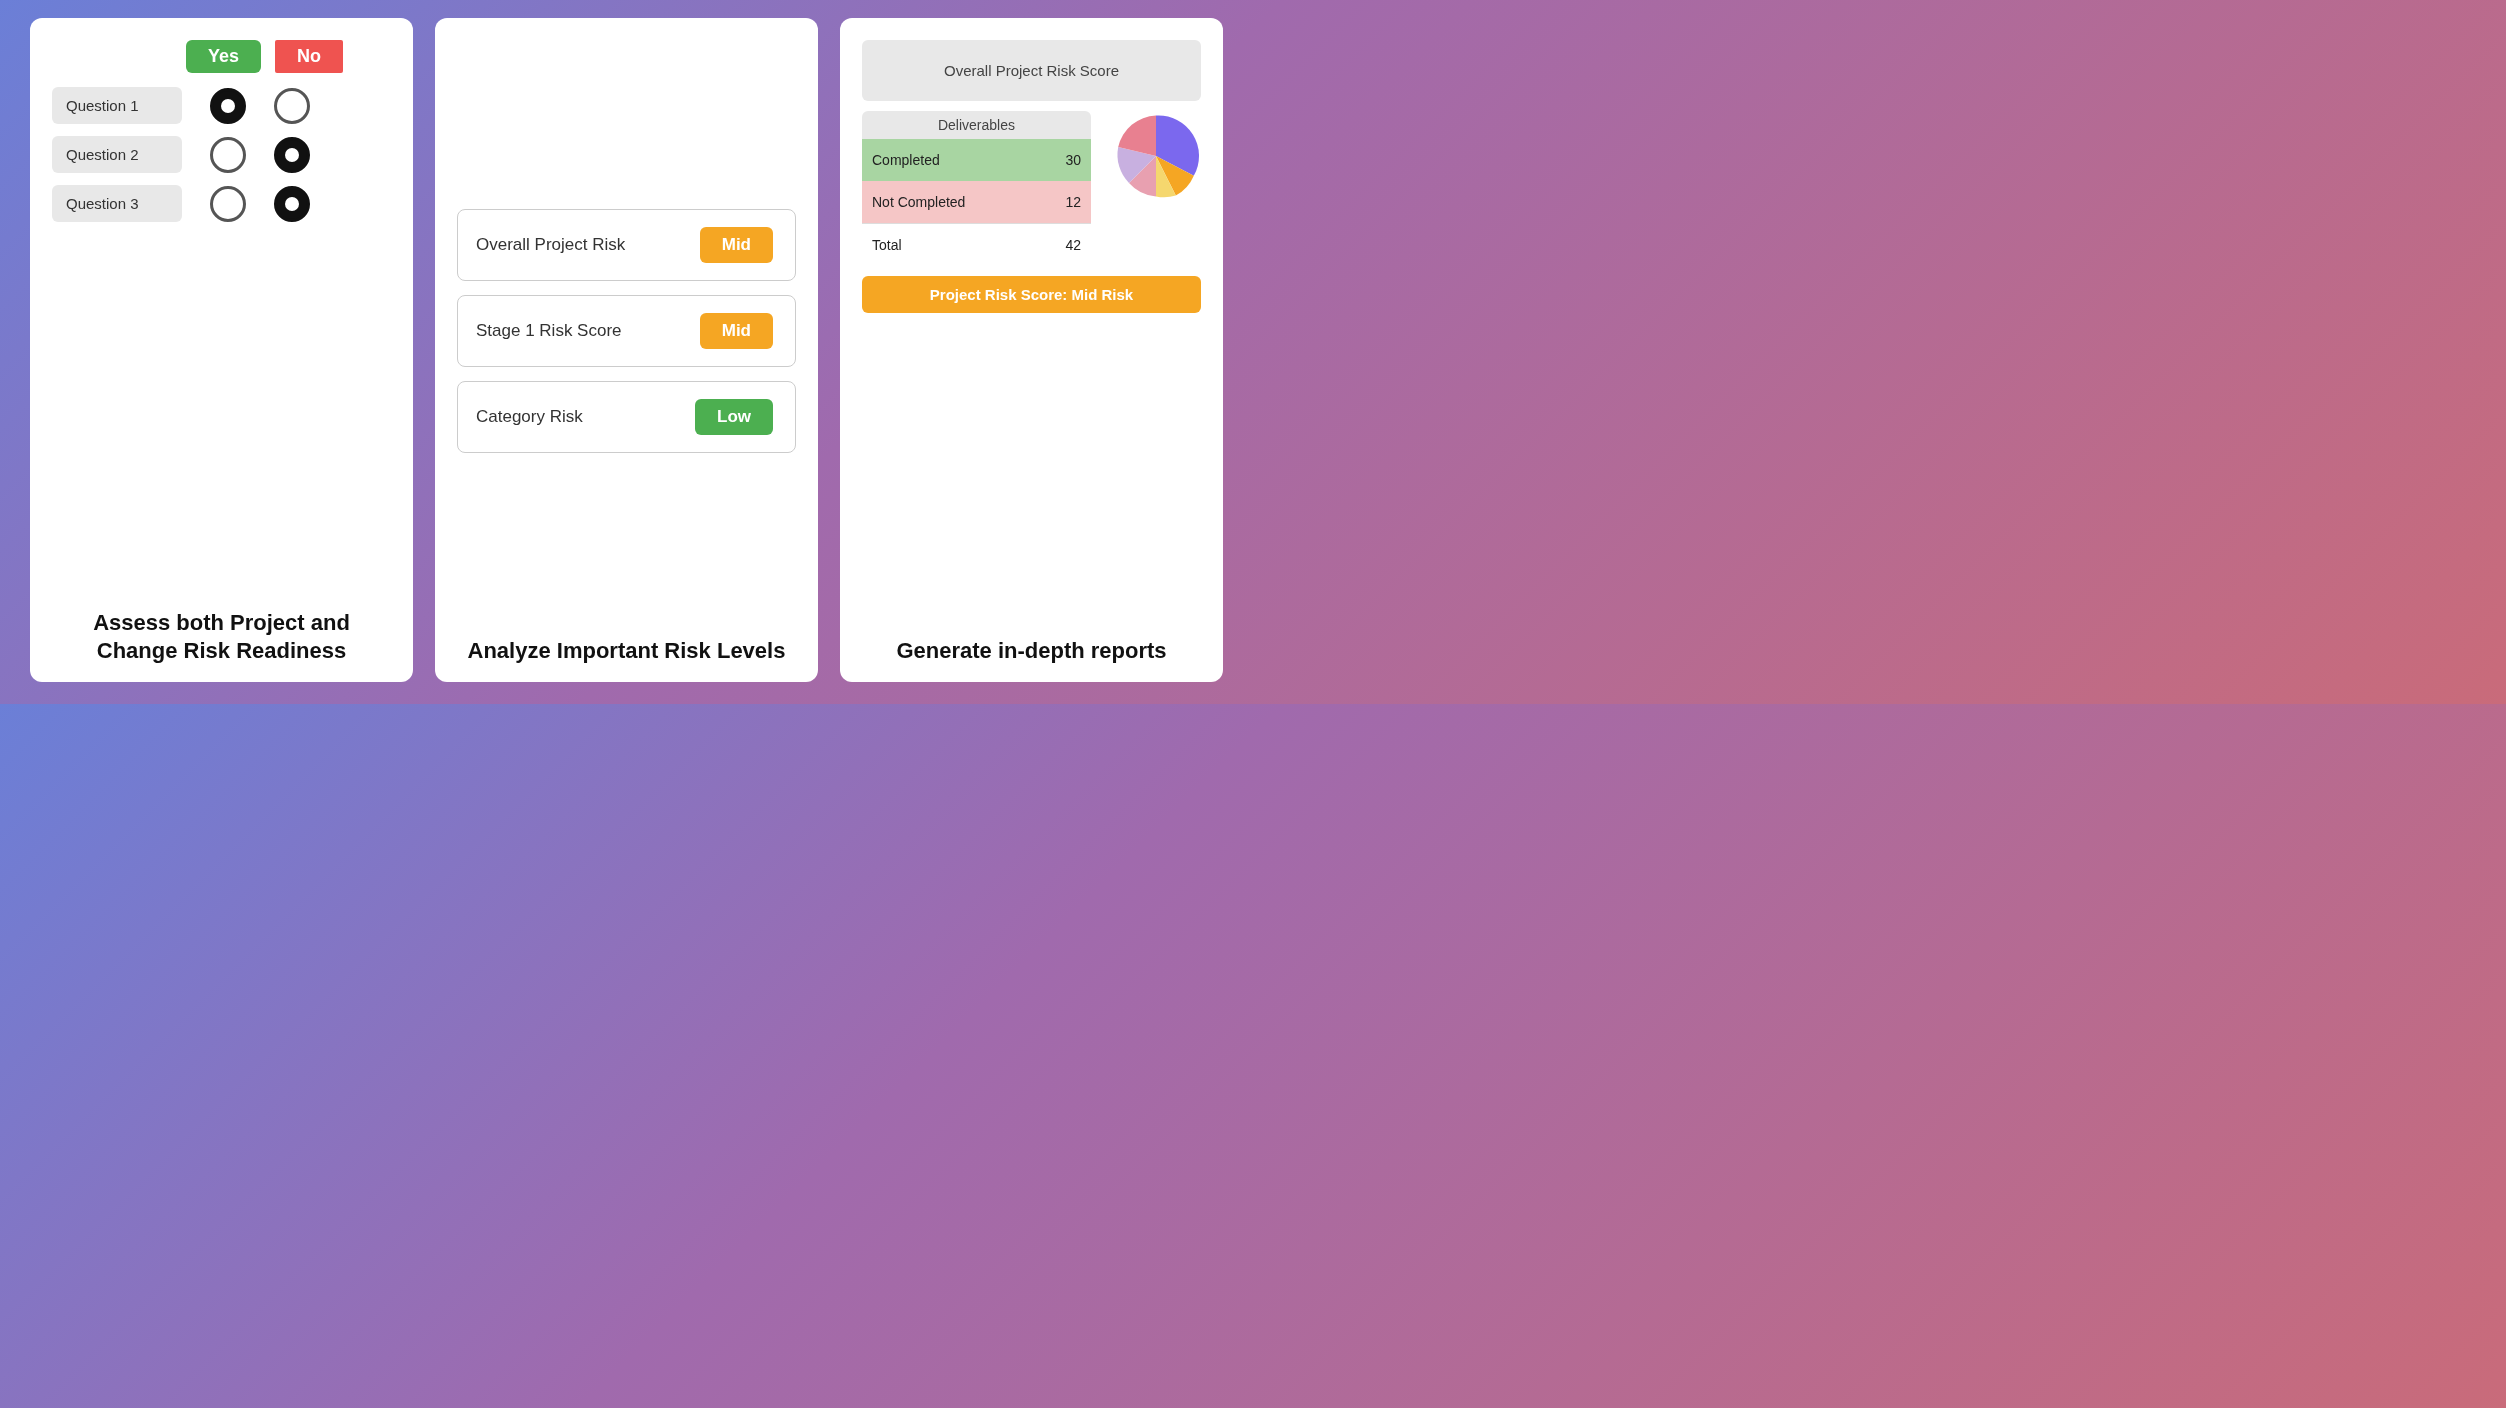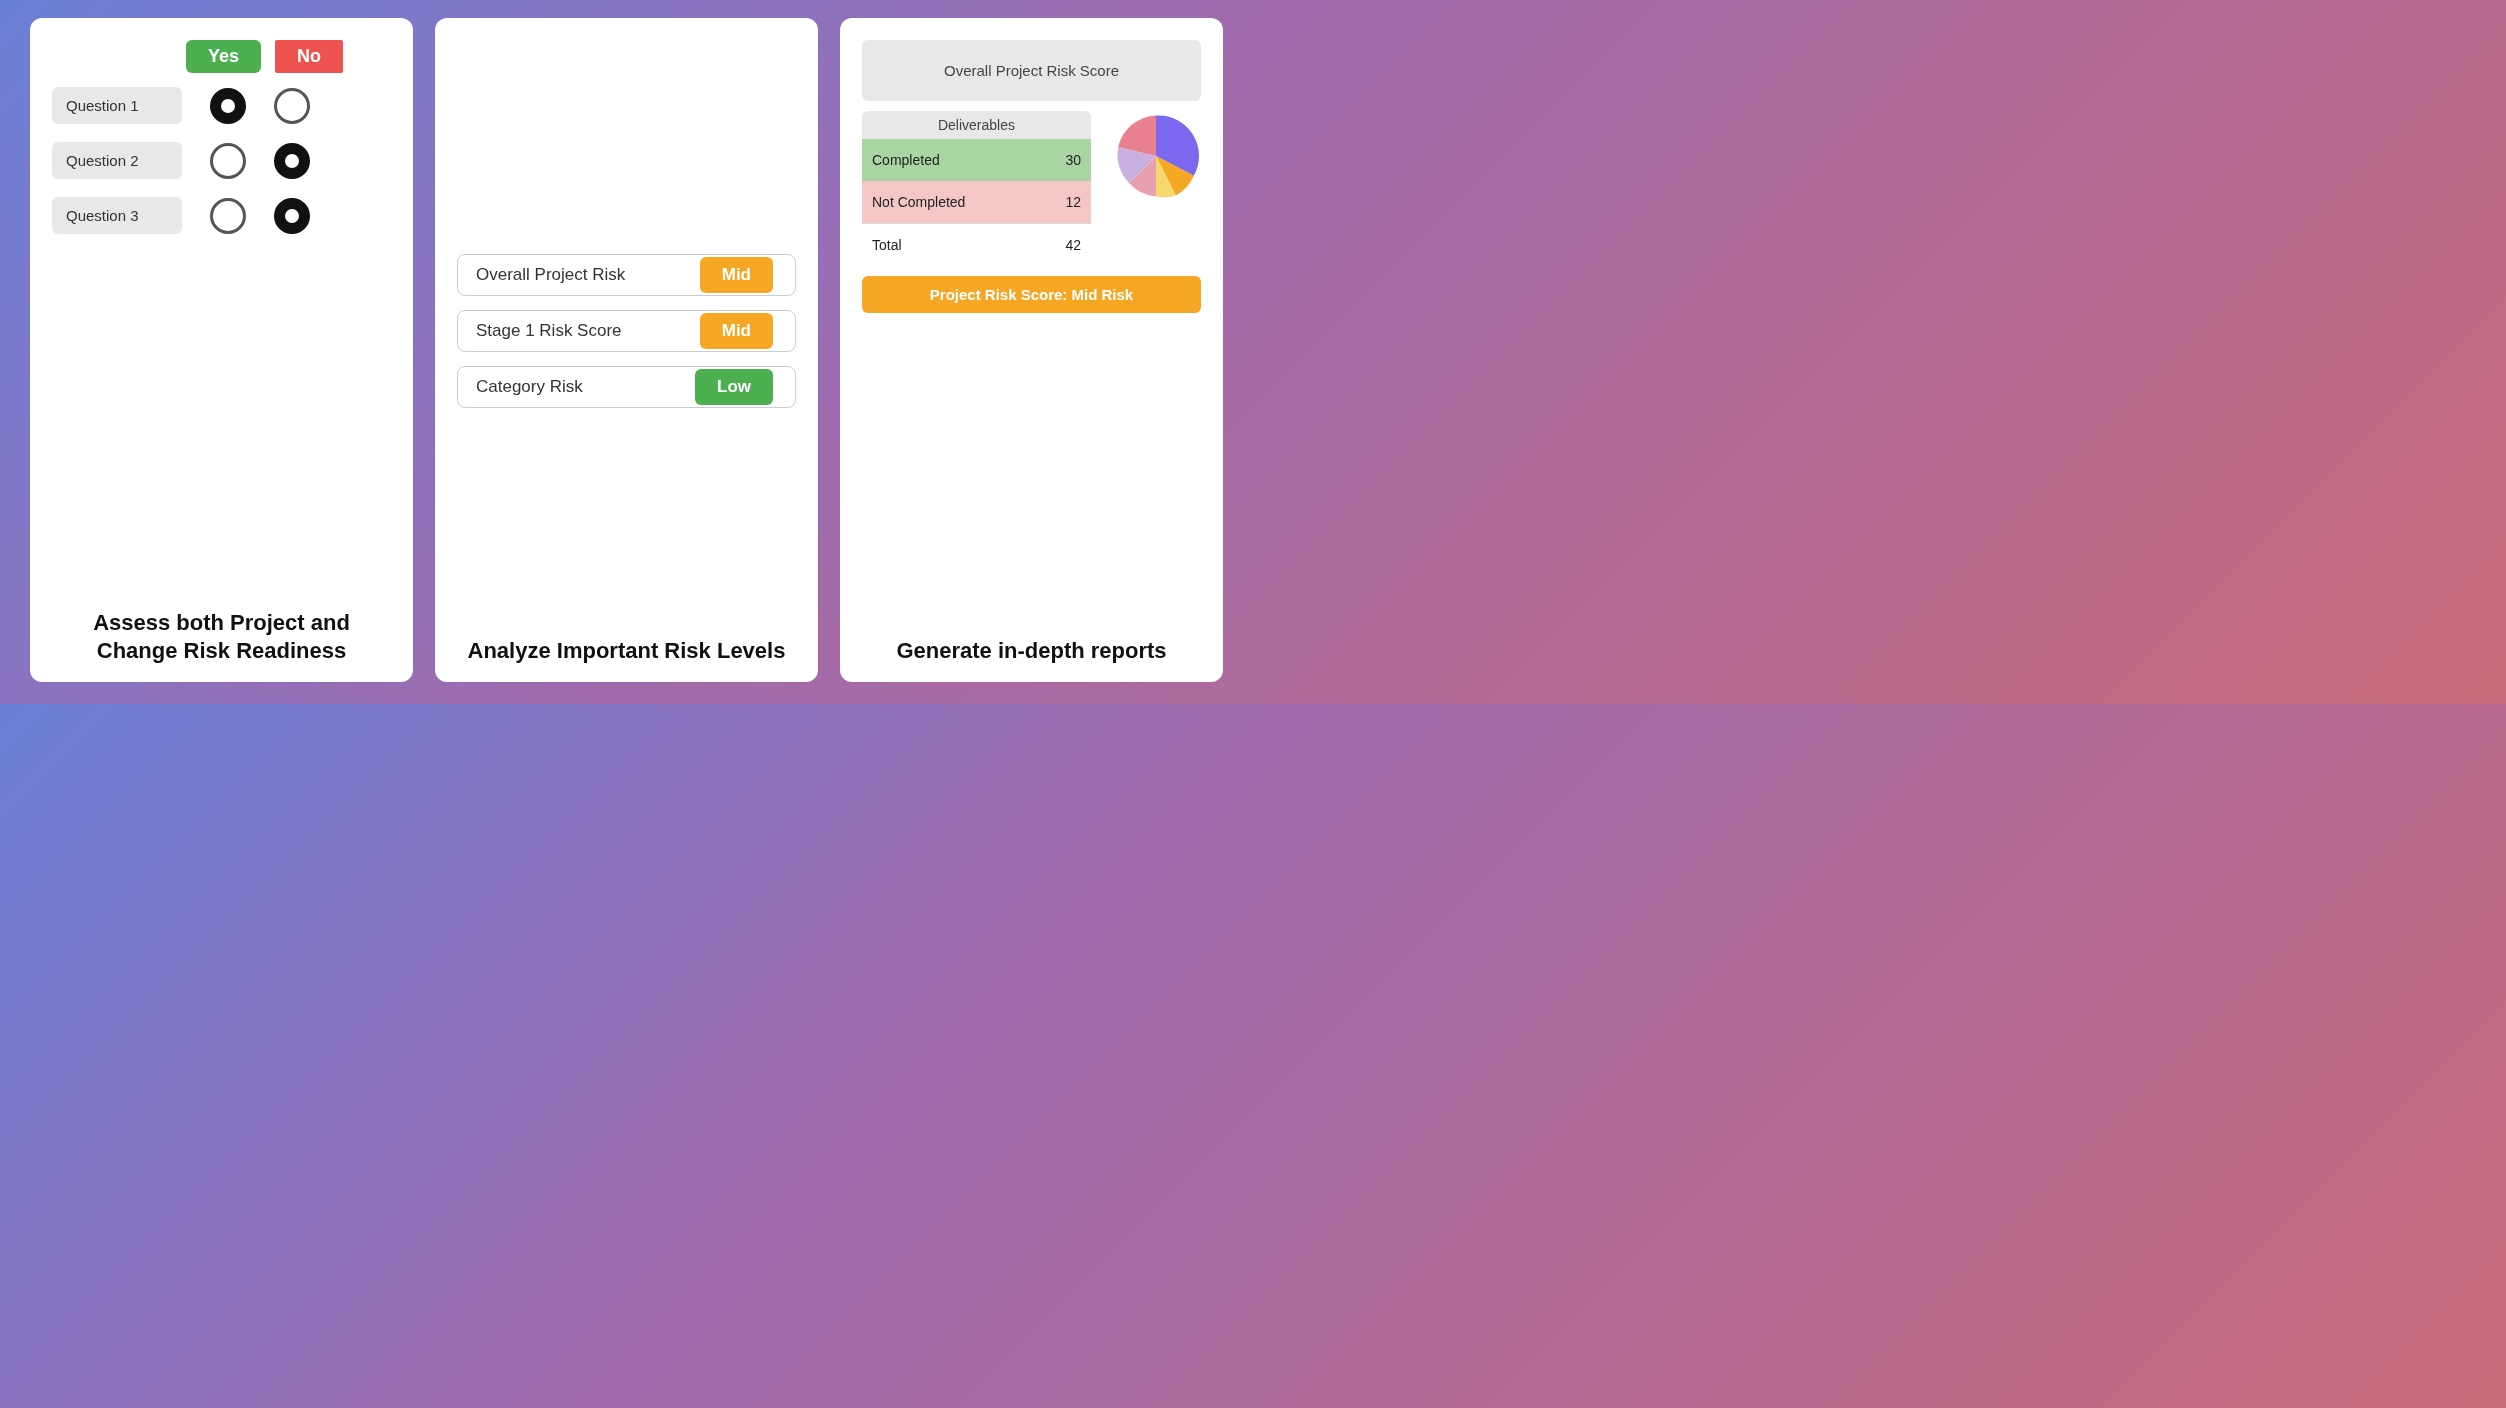--- a/index.html
+++ b/index.html
@@ -79,21 +79,21 @@
       border: none;
       border-radius: 2px;
       padding: 6px 22px;
       cursor: pointer;
     }
 
     .question-rows {
       width: 100%;
       display: flex;
       flex-direction: column;
-      gap: 18px;
+      gap: 12px;
       flex: 1;
     }
 
     .question-row {
       display: flex;
       align-items: center;
       gap: 18px;
     }
 
     .question-label-box {
@@ -155,21 +155,21 @@
       flex: 1;
       justify-content: center;
     }
 
     .risk-row {
       display: flex;
       align-items: center;
       border: 1.5px solid #ccc;
       border-radius: 8px;
       overflow: hidden;
-      height: 42px;
+      height: 72px;
     }
 
     .risk-row-label {
       flex: 1;
       padding: 0 18px;
       font-size: 17px;
       color: #333;
       font-weight: 500;
     }
 

